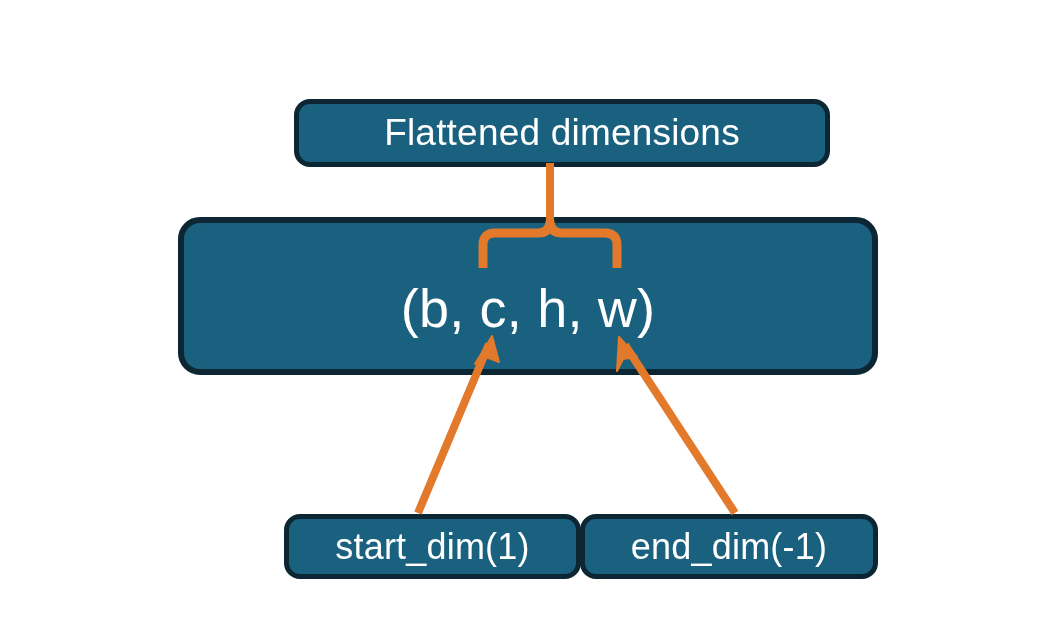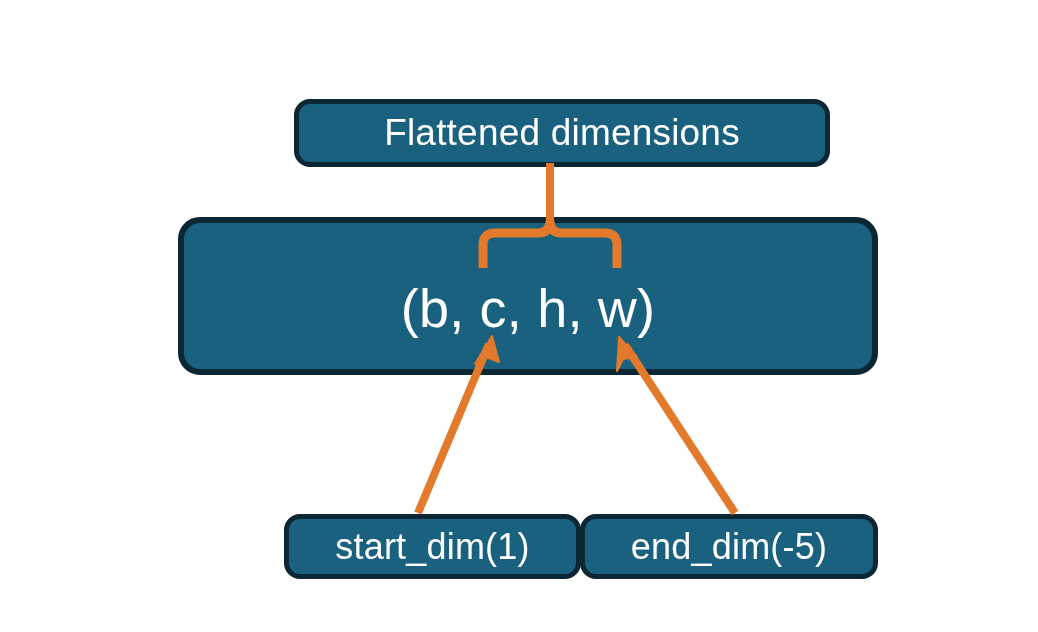--- a/index.html
+++ b/index.html
@@ -95,21 +95,21 @@
 
   <div class="node" id="node-flattened">
     <span class="label">Flattened dimensions</span>
   </div>
 
   <div class="node" id="node-start">
     <span class="label">start_dim(1)</span>
   </div>
 
   <div class="node" id="node-end">
-    <span class="label">end_dim(-5)</span>
+    <span class="label">end_dim(-1)</span>
   </div>
 
   <svg id="overlay-brace" viewBox="0 0 1038 632">
     <path d="M 483 268
              L 483 245
              Q 483 233 495 233
              L 538 233
              Q 549 233 550 222
              Q 551 233 562 233
              L 605 233

